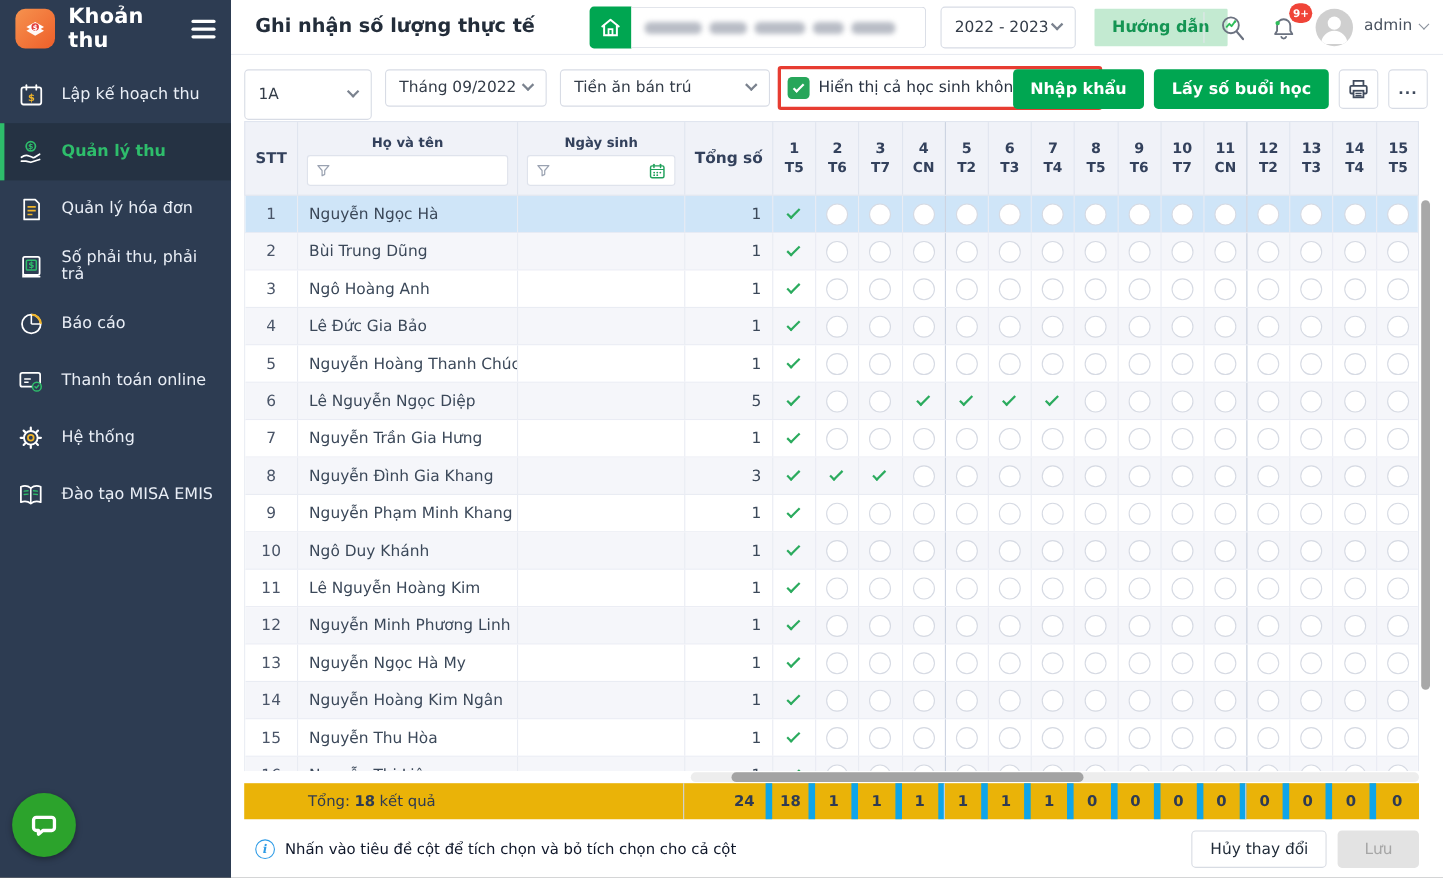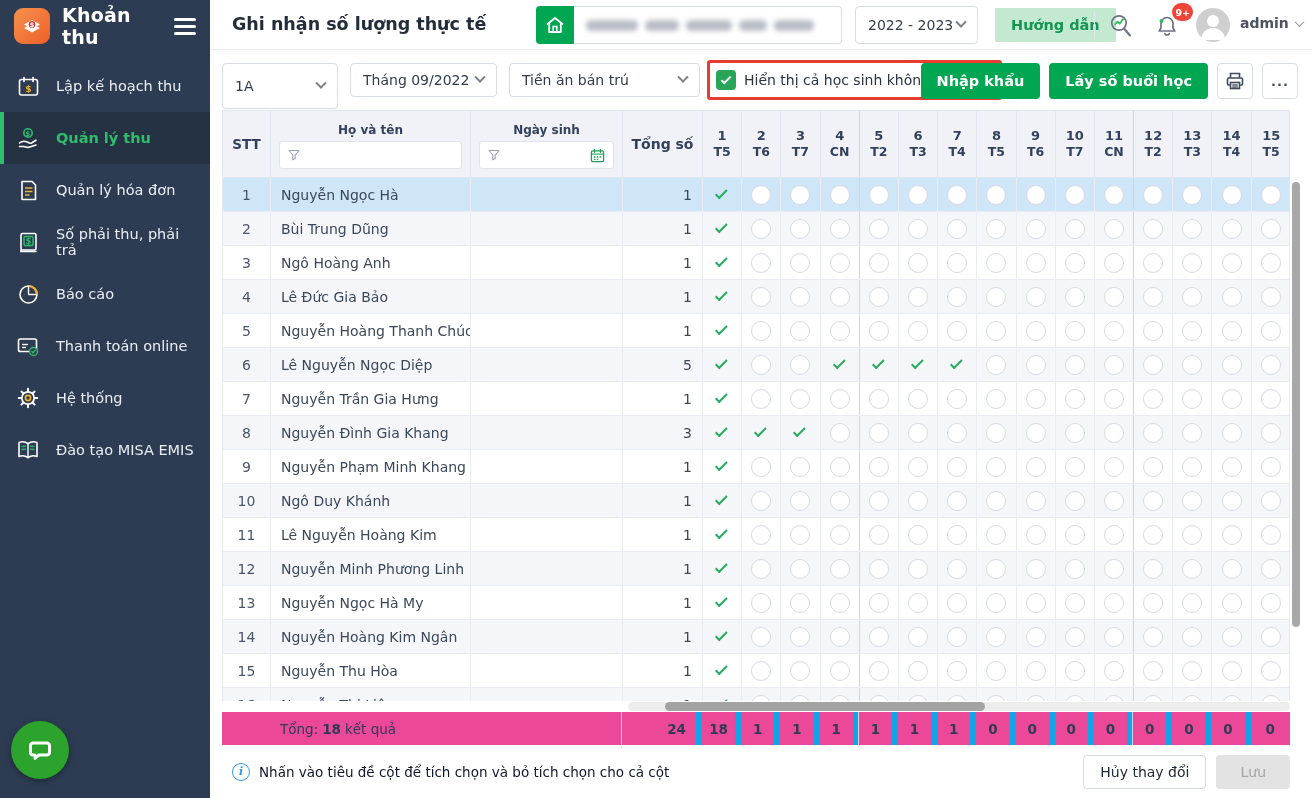--- a/index.html
+++ b/index.html
@@ -34,21 +34,21 @@
   .select { border:1px solid #d8dce5; border-radius:4px; background:#fff; display:flex; align-items:center; justify-content:space-between; padding:0 12px; font-size:14px; color:#333c48; height:38px; cursor:pointer; }
   .chev { width:8px; height:8px; border-right:2px solid #7a828e; border-bottom:2px solid #7a828e; transform:rotate(45deg) translate(-2px,-2px); flex:0 0 auto; }
   .year-select { position:absolute; left:645px; top:6px; width:123px; }
   .help-btn { position:absolute; left:785px; top:8px; height:34px; padding:0 16px; background:#c3ead1; color:#149553; font-size:14.5px; font-weight:600; border-radius:1px; display:flex; align-items:center; cursor:pointer; }
   .tb-divider { position:absolute; left:884px; top:11px; width:1px; height:28px; background:#e3e6ec; }
   .tb-ic { position:absolute; top:7px; width:38px; height:38px; display:flex; align-items:center; justify-content:center; cursor:pointer; }
   .bell-wrap { position:relative; }
   .badge { position:absolute; top:-4px; right:-7px; min-width:18px; height:18px; border-radius:9px; background:#f04438; color:#fff; font-size:9.5px; font-weight:bold; display:flex; align-items:center; justify-content:center; padding:0 3px; }
   .avatar { position:absolute; left:986px; top:8px; width:34px; height:34px; border-radius:50%; background:#cfcfcf; overflow:hidden; cursor:pointer; }
   .admin-wrap { position:absolute; left:1030px; top:15px; display:flex; align-items:center; gap:7px; cursor:pointer; }
-  .admin-name { font-size:14px; color:#4a5360;font-weight:bold; }
+  .admin-name { font-size:14px; color:#4a5360; }
   .chev-sm { width:7px; height:7px; border-right:1.8px solid #8a919c; border-bottom:1.8px solid #8a919c; transform:rotate(45deg) translate(-1px,-1px); }
 
   
   .filterbar { position:relative; height:60px; }
   .f-class { position:absolute; left:12px; top:13px; width:116px; height:46px; }
   .f-month { position:absolute; left:140px; top:13px; width:147px; height:34px; }
   .f-fee { position:absolute; left:299px; top:13px; width:191px; height:34px; }
   .chk-highlight { position:absolute; left:497px; top:10px; height:40px; border:3px solid #e73c31; border-radius:3px; display:flex; align-items:center; gap:8px; padding:0 9px 0 6px; background:#fff; }
   .chkbox { width:20px; height:20px; background:#27a65a; border-radius:4px; display:flex; align-items:center; justify-content:center; cursor:pointer; flex:0 0 auto; }
   .chkmark { width:10px; height:5px; border-left:2.2px solid #fff; border-bottom:2.2px solid #fff; transform:rotate(-45deg) translate(1px,-1px); }
@@ -85,21 +85,21 @@
   .td-total { justify-content:flex-end; padding-right:10px; }
   .td-day { justify-content:center; }
   .dot { width:20px; height:20px; border-radius:50%; border:1px solid #d6dae3; background:#fff; }
   .vcheck { width:12px; height:6px; border-left:2.4px solid #2bab5e; border-bottom:2.4px solid #2bab5e; transform:rotate(-45deg) translate(1px,-2px); }
 
   .hscroll { position:relative; height:11px; }
   .hs-track { position:absolute; left:406px; right:0; top:1px; height:9px; background:#ededed; border-radius:5px; }
   .hs-thumb { position:absolute; left:37px; top:0; width:320px; height:9px; background:#a3a3a3; border-radius:5px; cursor:pointer; }
   .vs-thumb { position:absolute; left:1070px; top:72px; width:8px; height:445px; background:#a8a8a8; border-radius:4px; cursor:pointer; }
 
-  .tfoot { background:#ec4899; height:33px; font-size:13.5px; color:#2f3b52; }
+  .tfoot { background:#eab308; height:33px; font-size:13.5px; color:#2f3b52; }
   .tf-label { grid-column:1 / span 3; display:flex; align-items:center; padding-left:58px; gap:4px; border-right:1px solid #cdd4e4; }
   .tf-cell { display:flex; align-items:center; justify-content:center; font-weight:bold; border-right:6px solid #0ea5e9; }
   .tf-cell:last-child { border-right:none; }
   .tf-total { justify-content:flex-end; padding-right:10px; }
 
   
   .bottombar { position:absolute; left:0; top:745px; width:1102px; height:53px; background:#fff; display:flex; align-items:center; padding:0 22px; }
   .info-ic { width:18px; height:18px; border-radius:50%; border:1.5px solid #2e9be6; color:#2e9be6; font-size:11px; font-weight:bold; display:flex; align-items:center; justify-content:center; flex:0 0 auto; font-family:"DejaVu Serif","Liberation Serif",serif; font-style:italic; }
   .hint { margin-left:9px; font-size:13.5px; color:#0f172a; flex:1; }
   .btn-cancel { height:34px; padding:0 16px; border:1px solid #d8dce3; border-radius:4px; background:#fff; color:#202b38; font-size:14px; font-family:inherit; cursor:pointer; }

